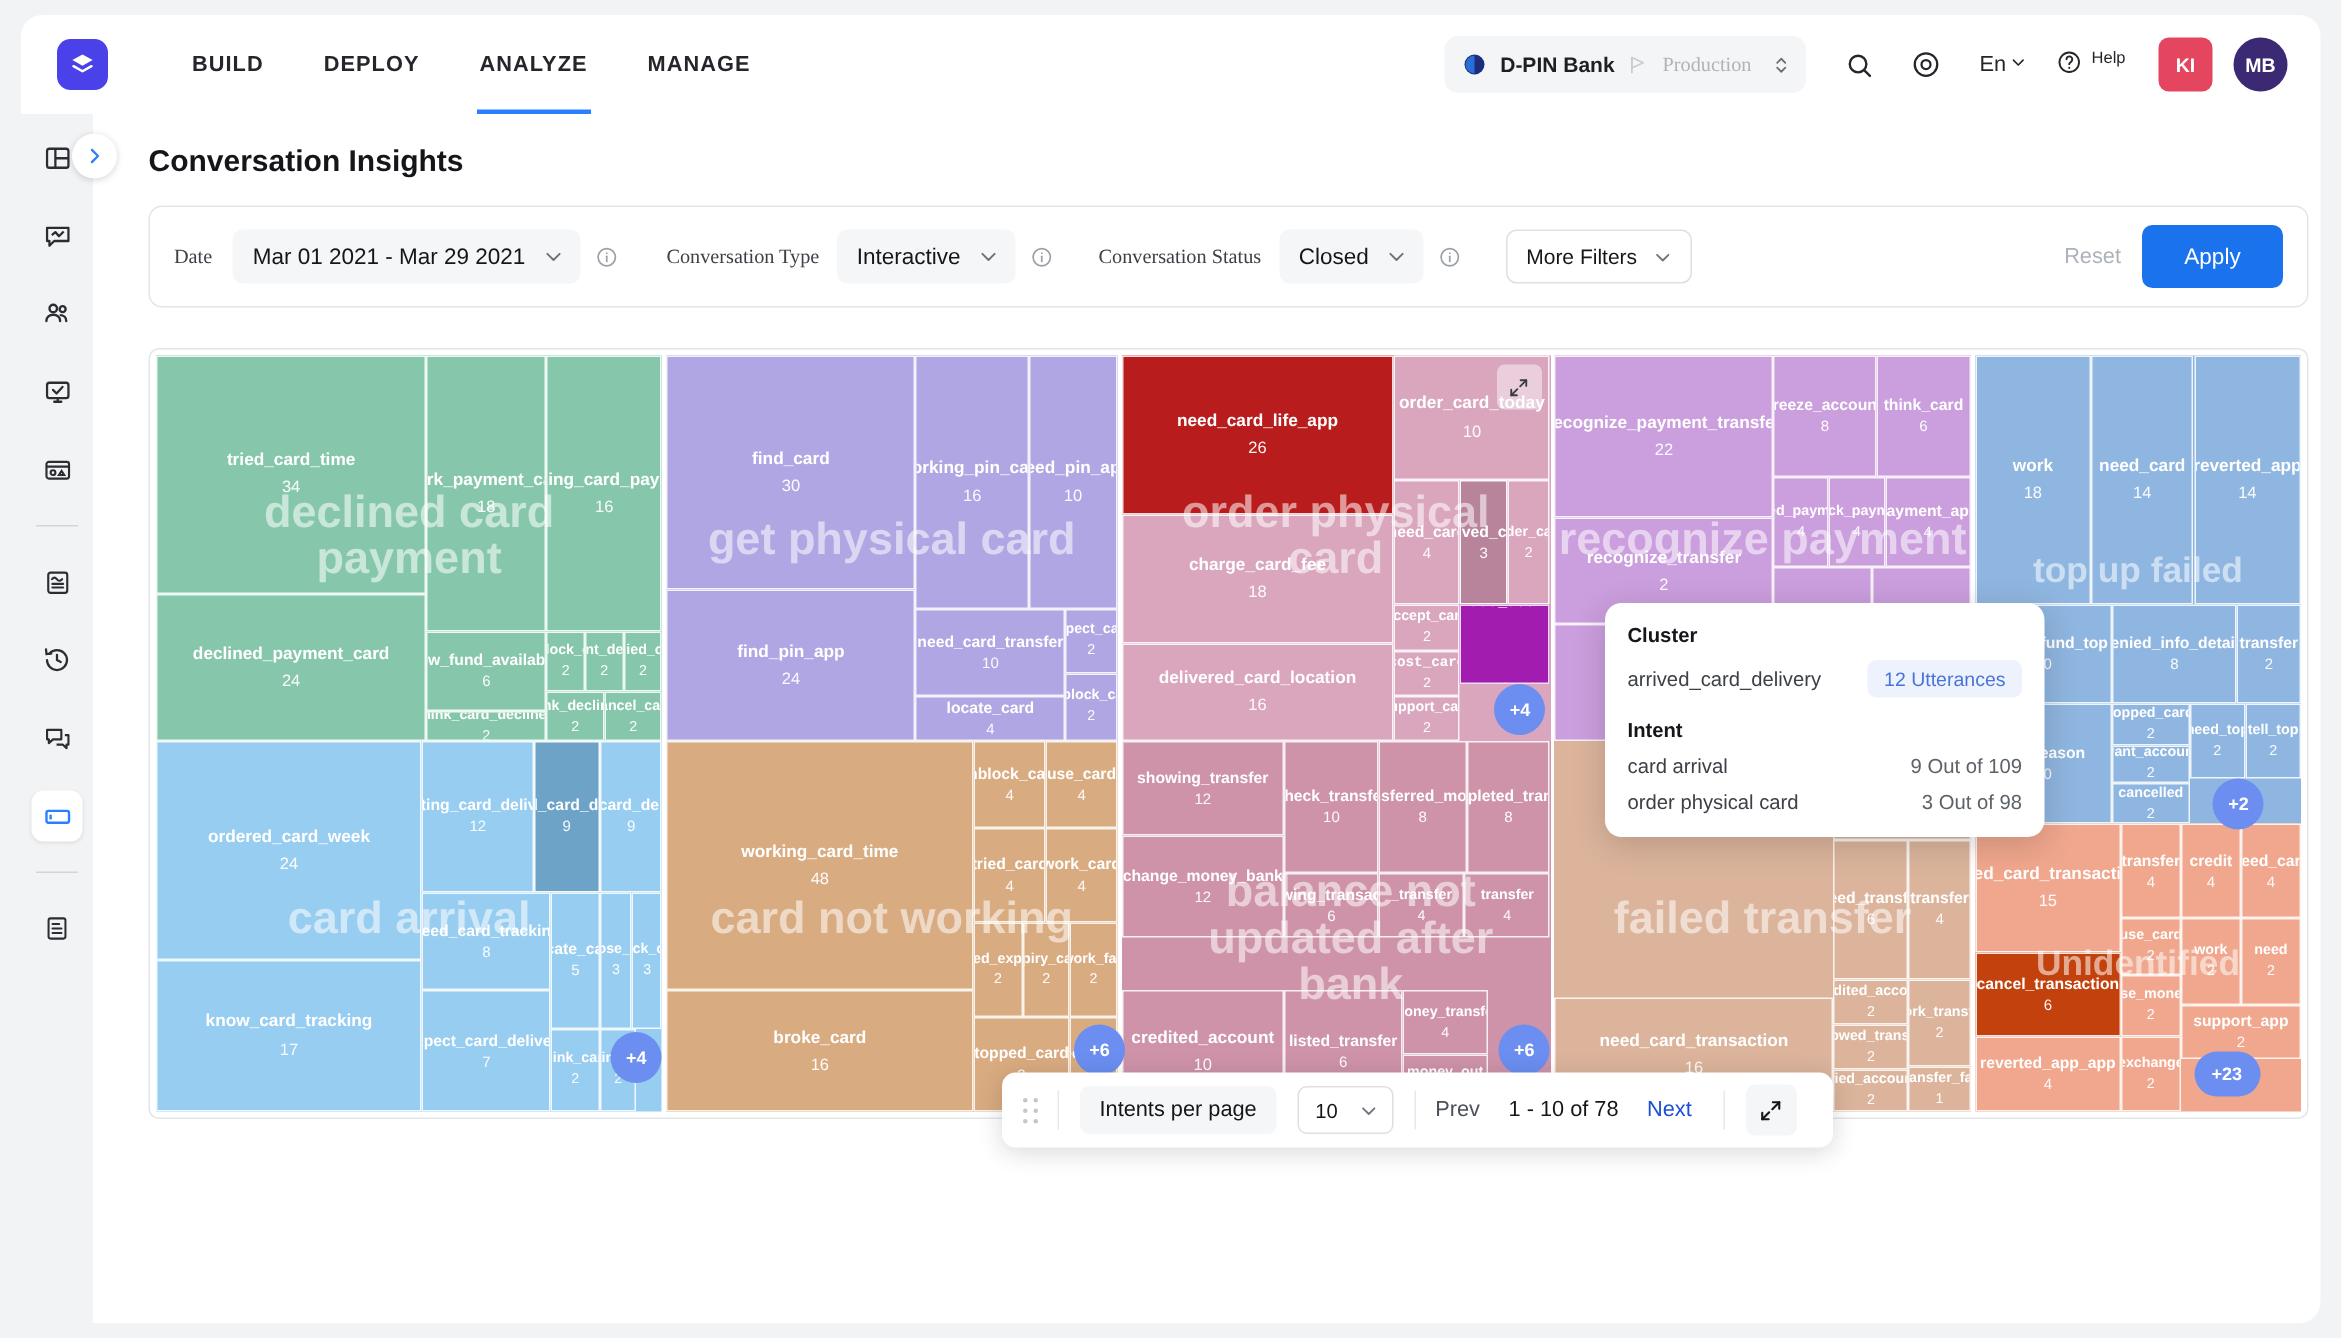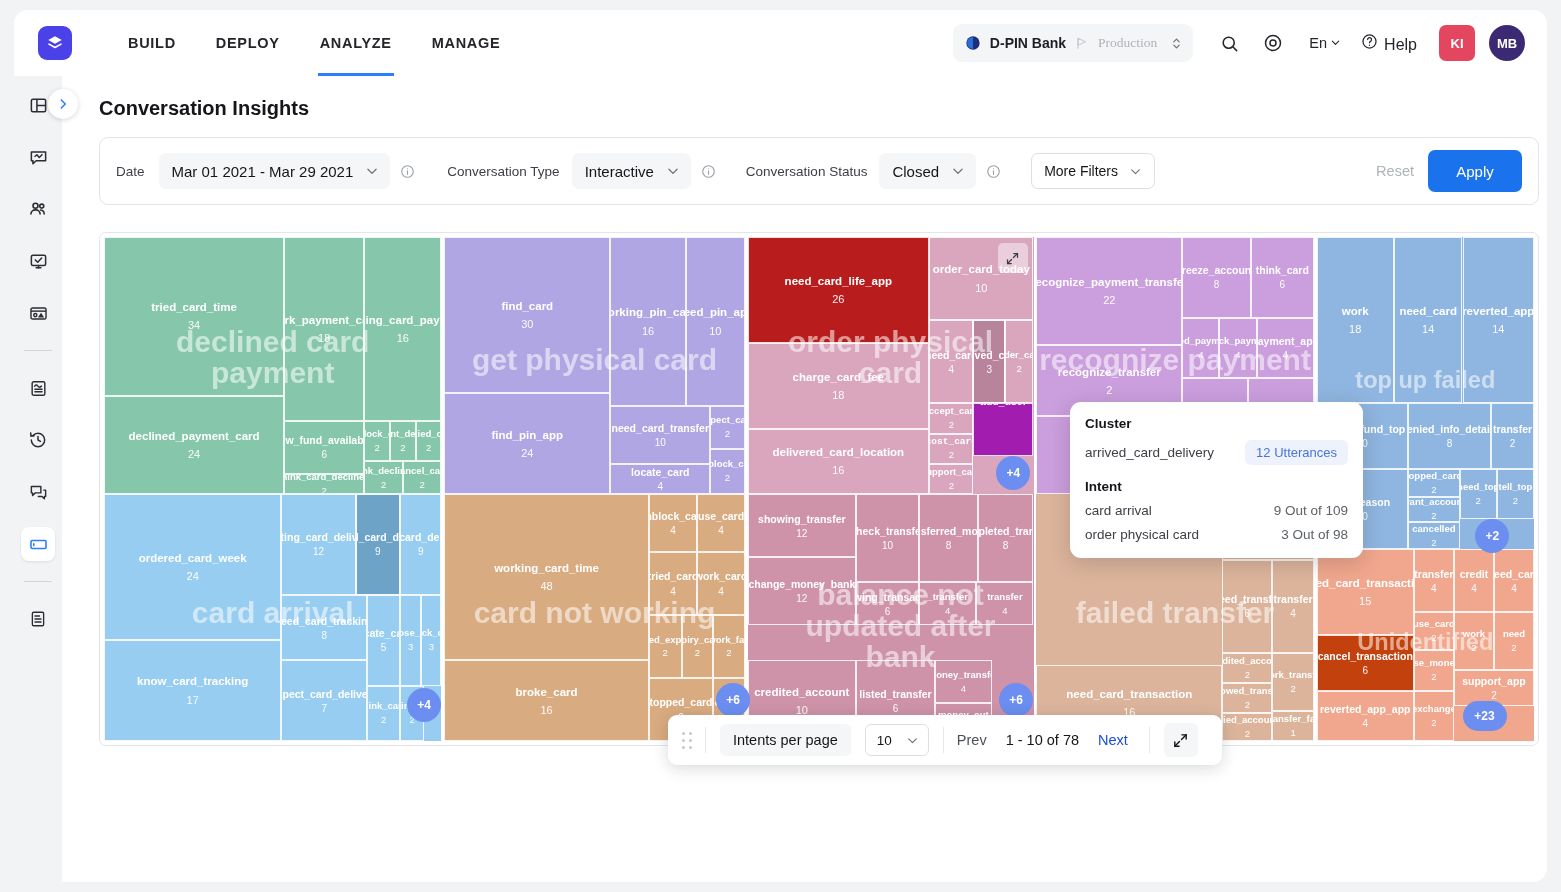--- a/index.html
+++ b/index.html
@@ -18,21 +18,21 @@
   .navlink.active:after{ content:""; position:absolute; left:18px; right:18px; bottom:0; height:3px; background:#2a7fff; }
 
   .topright{ margin-left:auto; display:flex; align-items:center; gap:0; padding-right:22px; }
   .botpill{ display:flex; align-items:center; background:#f4f5f7; border-radius:9px; height:38px; padding:0 10px 0 12px; gap:9px; }
   .botname{ font-size:14px; font-weight:700; color:#1d1f24; }
   .botenv{ font-size:13.5px; color:#b0b3b9;font-family:Liberation Serif, serif; }
   .flagico{ color:#c9ccd2; display:flex; }
   .updown{ color:#6b7078; display:flex; margin-left:4px; }
   .ticon{ width:44px; height:44px; display:flex; align-items:center; justify-content:center; color:#24262b; cursor:pointer; }
   .lang{ display:flex; align-items:center; gap:3px; font-size:14.5px; color:#24262b; padding:0 8px 0 14px; cursor:pointer;}
-  .help{ display:flex; align-items:flex-end; gap:6px; font-size:16px; color:#24262b; padding:0 12px 0 12px; cursor:pointer;}
+  .help{ display:flex; align-items:flex-start; gap:6px; font-size:11px; color:#24262b; padding:0 12px 0 12px; cursor:pointer;}
   .avt{ width:36px; height:36px; display:flex; align-items:center; justify-content:center; color:#fff; font-size:13px; font-weight:600; }
   .avt.ki{ background:#e4465f; border-radius:7px; margin-left:10px; }
   .avt.mb{ background:#3b2a73; border-radius:50%; margin-left:14px; }
 
   
   .rail{ position:absolute; left:14px; top:76px; width:48px; height:806px; background:#f2f3f5;
          border-radius:0 0 0 14px; display:flex; flex-direction:column; align-items:center; padding-top:12px; }
   .railitem{ width:34px; height:34px; margin-bottom:18px; display:flex; align-items:center; justify-content:center;
              color:#2b2d33; border-radius:8px; cursor:pointer; position:relative; }
   .railitem.sel{ background:#ffffff; box-shadow:0 1px 3px rgba(0,0,0,.09); color:#2a7fff; }
@@ -43,21 +43,21 @@
   .expandbtn{ position:absolute; left:48px; top:89px; width:30px; height:30px; border-radius:50%;
               background:#fff; box-shadow:0 1px 5px rgba(0,0,0,.17); display:flex; align-items:center;
               justify-content:center; color:#2a7fff; cursor:pointer; z-index:9; }
 
   
   .content{ position:absolute; left:62px; top:76px; width:1485px; height:806px; background:#fff; border-radius:0 0 14px 0; }
   .pagetitle{ position:absolute; left:37px; top:21px; font-size:20px; font-weight:700; color:#14161a; }
 
   .filterbar{ position:absolute; left:37px; top:61px; width:1440px; height:68px; background:#fff;
               border:1px solid #e3e5e9; border-radius:9px; display:flex; align-items:center; padding:0 16px; }
-  .flabel{ font-size:13.5px; color:#3d4046; }
+  .flabel{ font-size:13.5px; color:#3d4046;font-family:Liberation Serif, serif; }
   .fselect{ background:#f5f6f8; border-radius:7px; height:36px; display:flex; align-items:center;
             gap:12px; padding:0 11px 0 13px; font-size:15px; color:#14161a; cursor:pointer; }
   .fselect .cv{ color:#6e737b; display:flex; }
   .infoico{ color:#9ba0a8; display:flex; margin-left:10px; cursor:pointer; }
   .morefilters{ border:1px solid #dcdfe4; border-radius:7px; height:36px; display:flex; align-items:center;
                 gap:11px; padding:0 12px; font-size:14px; color:#14161a; cursor:pointer; }
   .resetbtn{ font-size:14.5px; color:#aeb2b9; margin-left:auto; cursor:pointer; padding:0 14px; }
   .applybtn{ background:#1a73ec; color:#fff; font-size:15px; border-radius:7px; height:42px; width:94px;
              display:flex; align-items:center; justify-content:center; cursor:pointer; }
 

